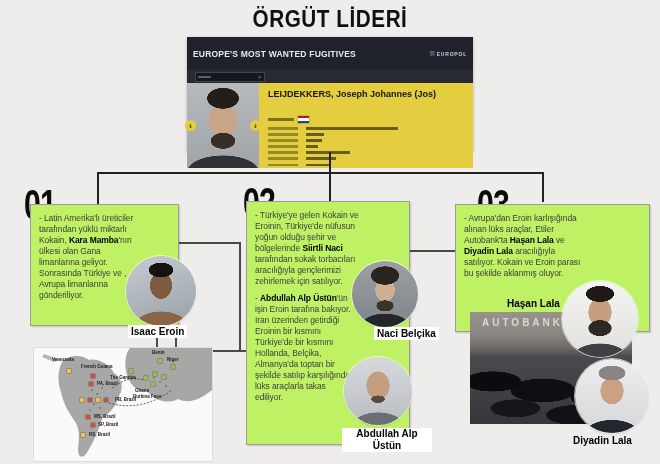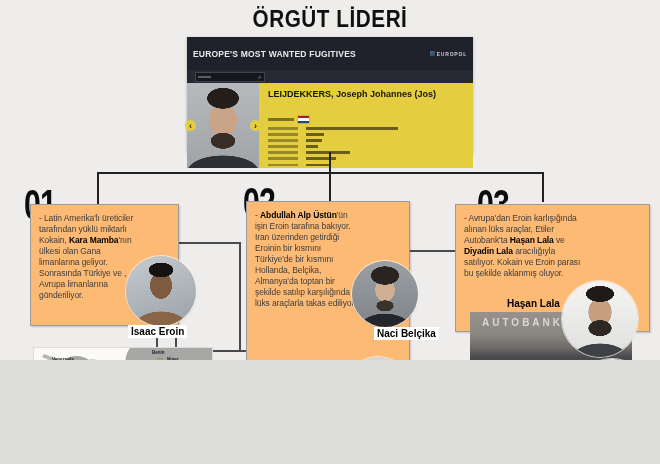--- a/index.html
+++ b/index.html
@@ -1,16 +1,16 @@
 <!DOCTYPE html>
 <html><head>
 <meta charset="utf-8">
 <style>
   html,body{margin:0;padding:0;background:#dcdcda;}
-  .canvas{position:relative;width:660px;height:360px;background:#eeedeb;overflow:hidden;
+  .canvas{position:relative;width:660px;height:464px;background:#eeedeb;overflow:hidden;
           font-family:"Liberation Sans",sans-serif;}
 
   
   .title{position:absolute;top:6px;left:0;width:660px;text-align:center;
          font-size:23px;font-weight:bold;color:#101010;letter-spacing:.6px;
          transform:scaleX(.9);}
 
   
   .card{position:absolute;left:187px;top:37px;width:286px;height:115px;background:#2a2c35;
         box-shadow:0 1px 3px rgba(0,0,0,.25);}
@@ -51,21 +51,21 @@
 
   
   .ln{position:absolute;background:#222;z-index:1;}
   .ln.thin{background:#4a4a4a;}
 
   
   .num{position:absolute;font-size:42px;font-weight:bold;color:#0c0c0c;line-height:.9;
        transform:scaleX(.72);transform-origin:left top;letter-spacing:-1px;z-index:2;}
 
   
-  .note{position:absolute;background:#fdba74;border:1px solid #9b9b99;z-index:2;
+  .note{position:absolute;background:#bef264;border:1px solid #9b9b99;z-index:2;
         box-shadow:1.5px 1.5px 0 rgba(0,0,0,.12);padding:8px;font-size:8.5px;
         color:#3d3d3d;line-height:11px;letter-spacing:-.1px;}
   .note p{margin:0 0 6px 0;}
   .note p:last-child{margin-bottom:0;}
   .note b{color:#000;}
   .flt{float:right;}
   #box1{left:30px;top:204px;width:131px;height:104px;}
   #box2{left:246px;top:201px;width:146px;height:226px;}
   #box3{left:455px;top:204px;width:177px;height:110px;}
 
@@ -219,20 +219,21 @@
   <div class="num" style="left:243px;top:184px;">02</div>
   <div class="num" style="left:477px;top:186px;">03</div>
 
   <div class="note" id="box1">
     <span class="flt" style="width:36px;height:50px;margin-top:45px;"></span>
     <p><span>- Latin Amerika'lı üreticiler tarafından yüklü miktarlı Kokain, </span><b>Kara Mamba</b><span>'nın ülkesi olan Gana limanlarına geliyor. Sonrasında Türkiye ve , Avrupa limanlarına gönderiliyor.</span></p>
   </div>
   <div class="note" id="box2">
     <span class="flt" style="width:42px;height:66px;margin-top:53px;"></span>
     <span class="flt" style="width:50px;height:90px;margin-top:30px;clear:right;"></span>
+    <p><span>- Türkiye'ye gelen Kokain ve Eroinin, Türkiye'de nüfusun yoğun olduğu şehir ve bölgelerinde </span><b>Siirtli Naci</b><span> tarafından sokak torbacıları aracılığıyla gençlerimizi zehirlemek için satılıyor.</span></p>
     <p><span>- </span><b>Abdullah Alp Üstün</b><span>'ün işin Eroin tarafına bakıyor. Iran üzerinden getirdiği Eroinin bir kısmını Türkiye'de bir kısmını Hollanda, Belçika, Almanya'da toptan bir şekilde satılıp karşılığında lüks araçlarla takas ediliyor.</span></p>
   </div>
   <div class="note" id="box3">
     <span class="flt" style="width:58px;height:40px;margin-top:70px;"></span>
     <p><span>- Avrupa'dan Eroin karlışığında alınan lüks araçlar, Etiler Autobank'ta </span><b>Haşan Lala</b><span> ve </span><b>Diyadin Lala</b><span> aracılığıyla satılıyor. Kokain ve Eroin parası bu şekilde aklanmış oluyor.</span></p>
   </div>
 
   <div class="pc" id="ph-isaac"></div>
   <div class="pc" id="ph-naci"></div>
   <div class="pc" id="ph-abdullah"></div>

